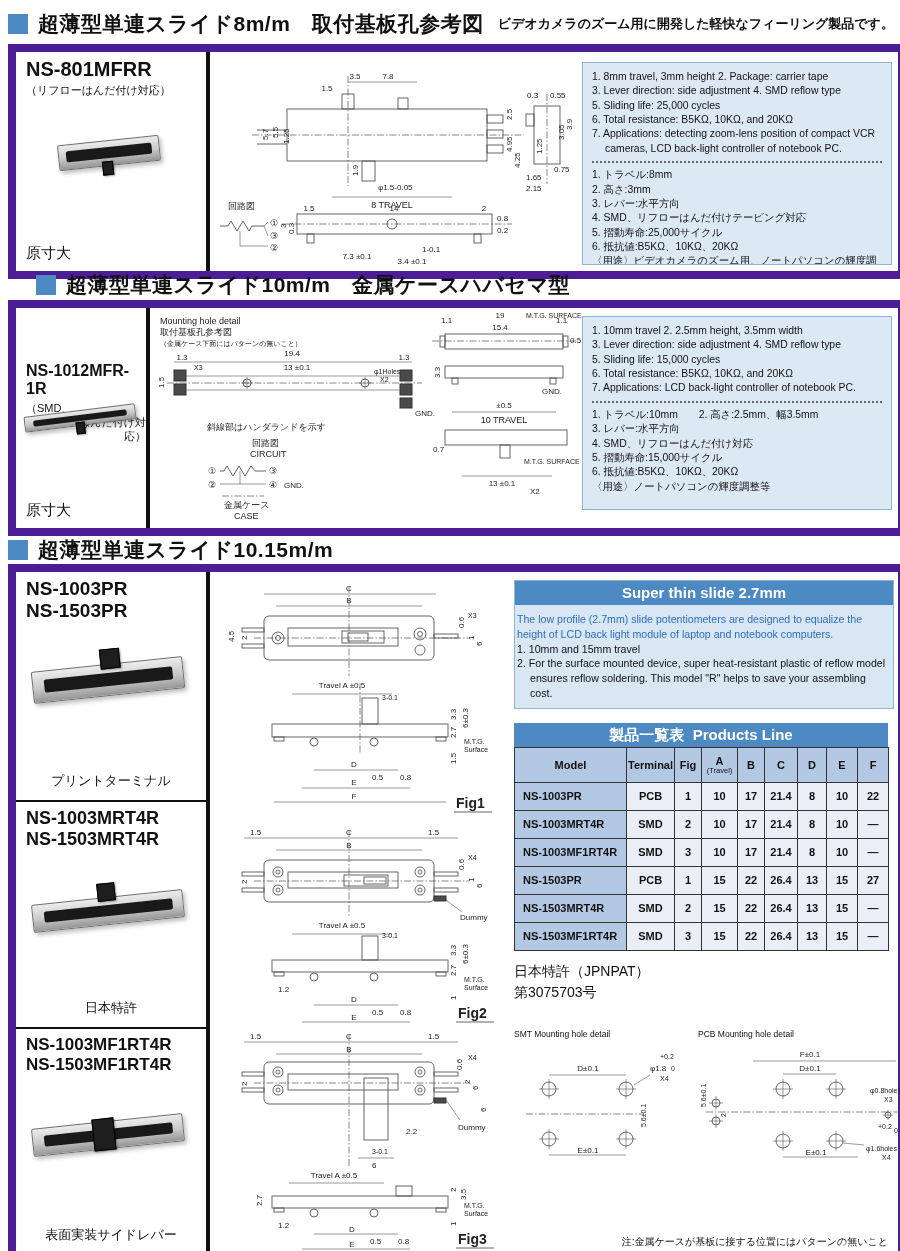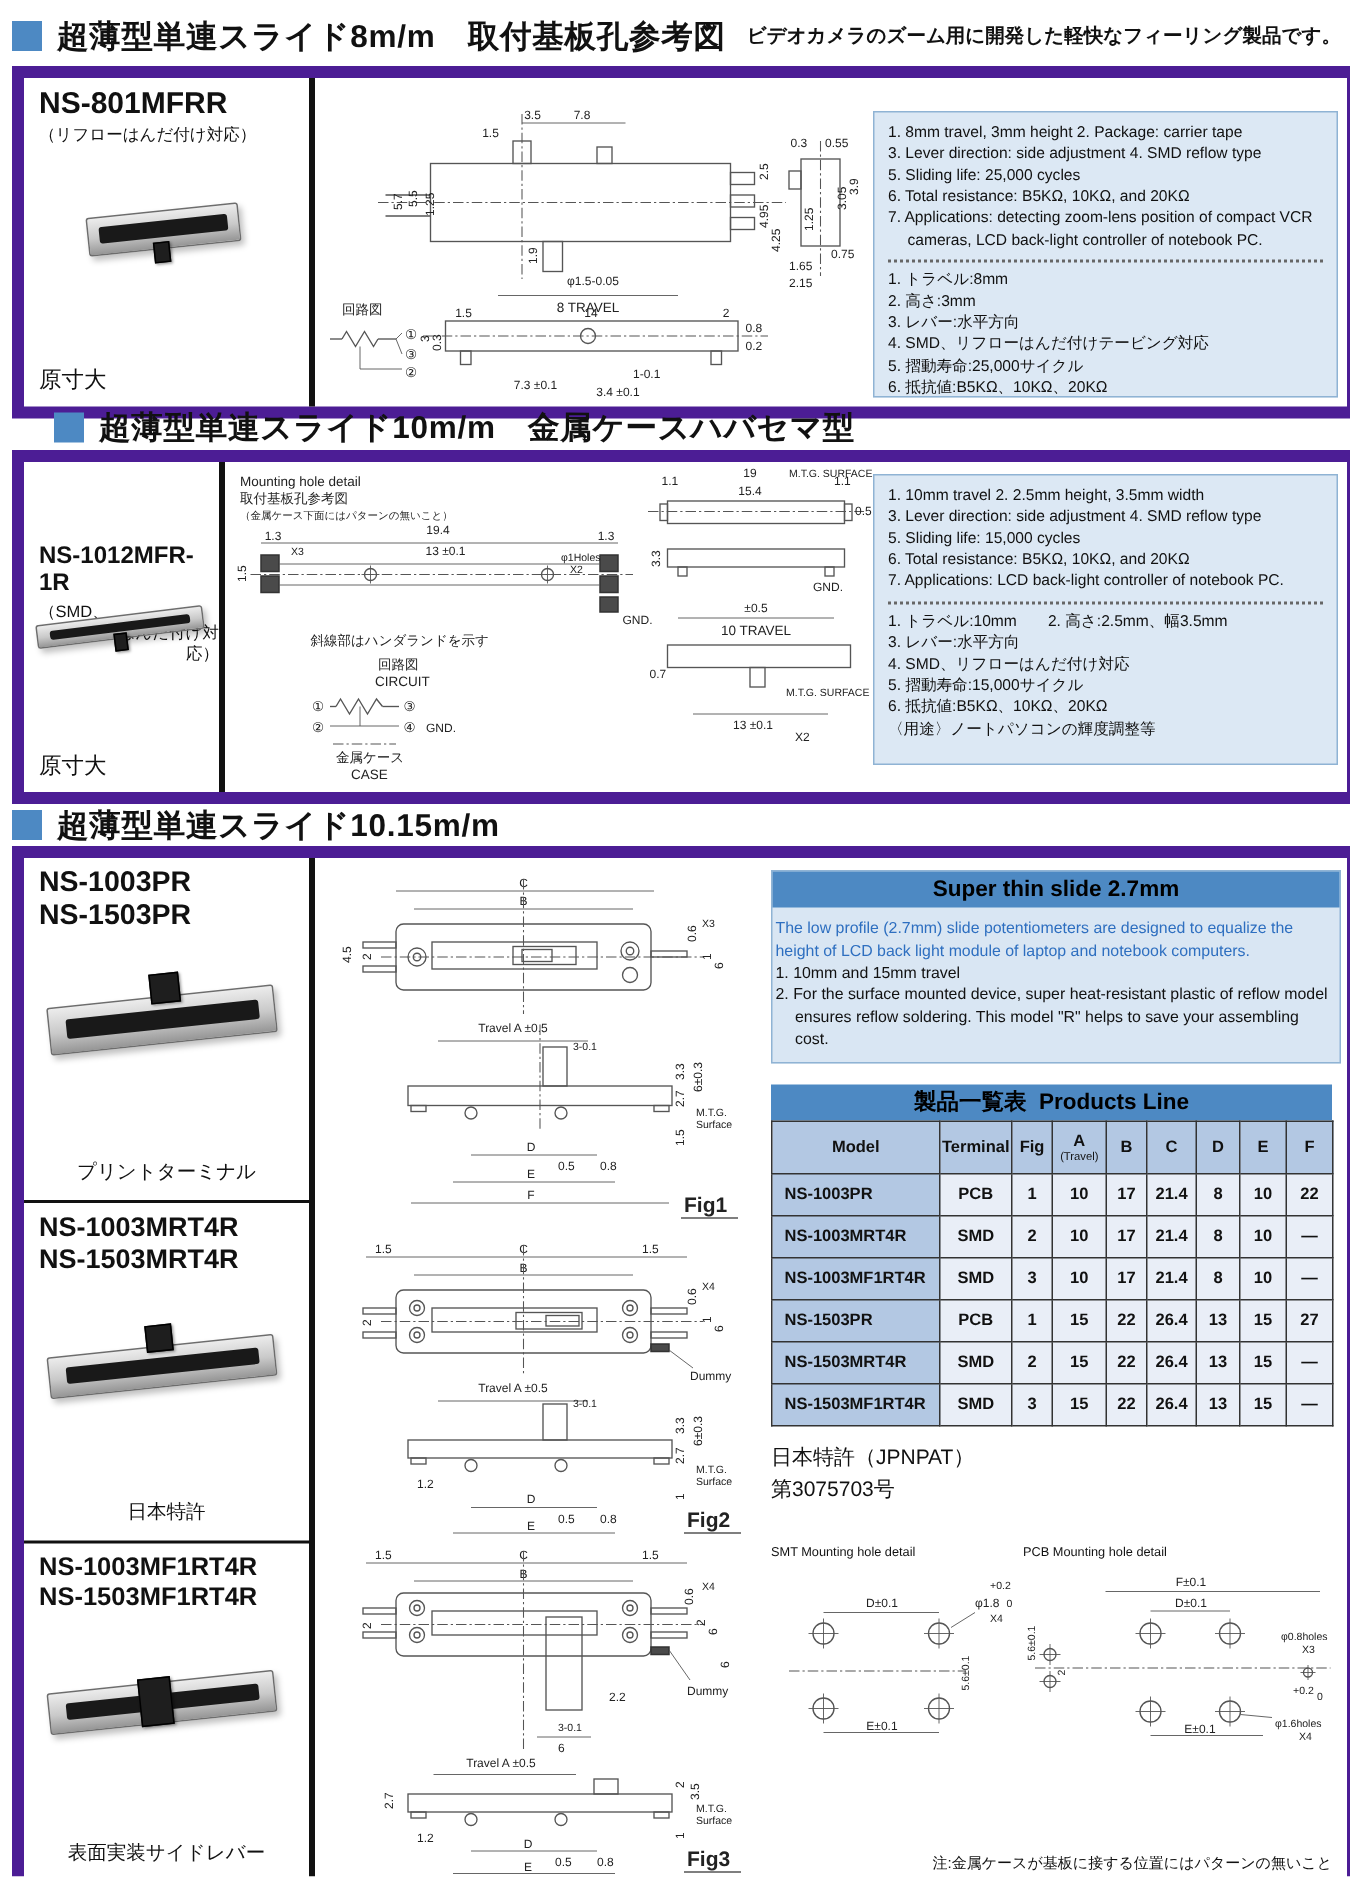--- a/index.html
+++ b/index.html
@@ -21,21 +21,21 @@
   .photo{position:absolute;}
   .p-body{position:relative;background:linear-gradient(180deg,#ececec 0%,#c9c9c9 55%,#969696 100%);
           border:1px solid #6d6d6d;border-radius:2px;box-shadow:2px 3px 4px rgba(0,0,0,.25);}
   .p-slot{position:absolute;left:7%;top:26%;width:86%;height:44%;background:#191919;border-radius:2px;}
   .p-knob{position:absolute;background:#1e1e1e;border:1px solid #000;box-shadow:1px 1px 2px rgba(0,0,0,.4);}
   
   .spec-panel{position:absolute;background:#dce8f4;border:1px solid #8fb3d4;padding:7px 9px;overflow:hidden;}
   .spec-line{font-size:10.4px;line-height:1.38;padding-left:13px;text-indent:-13px;}
   .dots{border-top:2px dotted #666;margin:5px 0;}
   
-  .bar{background:#4d89c3;color:#000000;font-weight:bold;text-align:center;font-size:15px;
+  .bar{background:#4d89c3;color:#ffffff;font-weight:bold;text-align:center;font-size:15px;
        height:24px;line-height:24px;}
   .stb{border:1px solid #8fb3d4;background:#d9e6f3;}
   .stb-body{padding:7px 2px;}
   .stb-intro{color:#2e6fc0;font-size:10.6px;line-height:1.4;}
   .stb-item{font-size:10.6px;line-height:1.4;padding-left:13px;text-indent:-13px;}
   
   table.products{border-collapse:collapse;margin-top:0;}
   .products th,.products td{border:1px solid #333;font-size:11px;font-weight:bold;text-align:center;color:#111;}
   .products th{background:#b3c8e3;height:32px;}
   .products td{background:#e9eef7;height:25px;}
@@ -137,21 +137,21 @@
       <line x1="40" y1="172" x2="52" y2="172"></line>
       <line class="thin" x1="52" y1="172" x2="56" y2="168"></line>
       <line class="thin" x1="52" y1="172" x2="56" y2="182"></line>
       <line class="thin" x1="28" y1="177" x2="28" y2="192"></line>
         <line class="thin" x1="28" y1="192" x2="56" y2="192"></line>
       <text class="f9" x="58" y="172">①</text>
       <text class="f9" x="58" y="185">③</text>
       <text class="f9" x="58" y="197">②</text>
     </svg>
 
-    <div class="spec-panel" style="top:22px;right:6px;bottom:6px;width:290px;">
+    <div class="spec-panel" style="top:10px;right:6px;bottom:6px;width:290px;">
       <div>
           <div class="spec-line">1. 8mm travel, 3mm height  2. Package: carrier tape</div>
           <div class="spec-line">3. Lever direction: side adjustment  4. SMD reflow type</div>
           <div class="spec-line">5. Sliding life: 25,000 cycles</div>
           <div class="spec-line">6. Total resistance: B5KΩ, 10KΩ, and 20KΩ</div>
           <div class="spec-line">7. Applications: detecting zoom-lens position of compact VCR cameras, LCD back-light controller of notebook PC.</div>
         </div>
       <div class="dots"></div>
       <div>
           <div class="spec-line">1. トラベル:8mm</div>
@@ -600,21 +600,21 @@
               <td>—</td>
             </tr>
           </tbody>
       </table>
 
       <div class="patent">
         <div>日本特許（JPNPAT）</div>
         <div>第3075703号</div>
       </div>
 
-      <div style="display:flex;gap:0;margin-top:26px;">
+      <div style="display:flex;gap:16px;margin-top:26px;">
         <div>
           <div class="detail-title">SMT Mounting hole detail</div>
           <svg width="168" height="122">
             <circle class="o" cx="35" cy="48" r="7"></circle>
               <line class="thin" x1="25" y1="48" x2="45" y2="48"></line>
               <line class="thin" x1="35" y1="38" x2="35" y2="58"></line>
             <circle class="o" cx="112" cy="48" r="7"></circle>
               <line class="thin" x1="102" y1="48" x2="122" y2="48"></line>
               <line class="thin" x1="112" y1="38" x2="112" y2="58"></line>
             <circle class="o" cx="35" cy="98" r="7"></circle>

